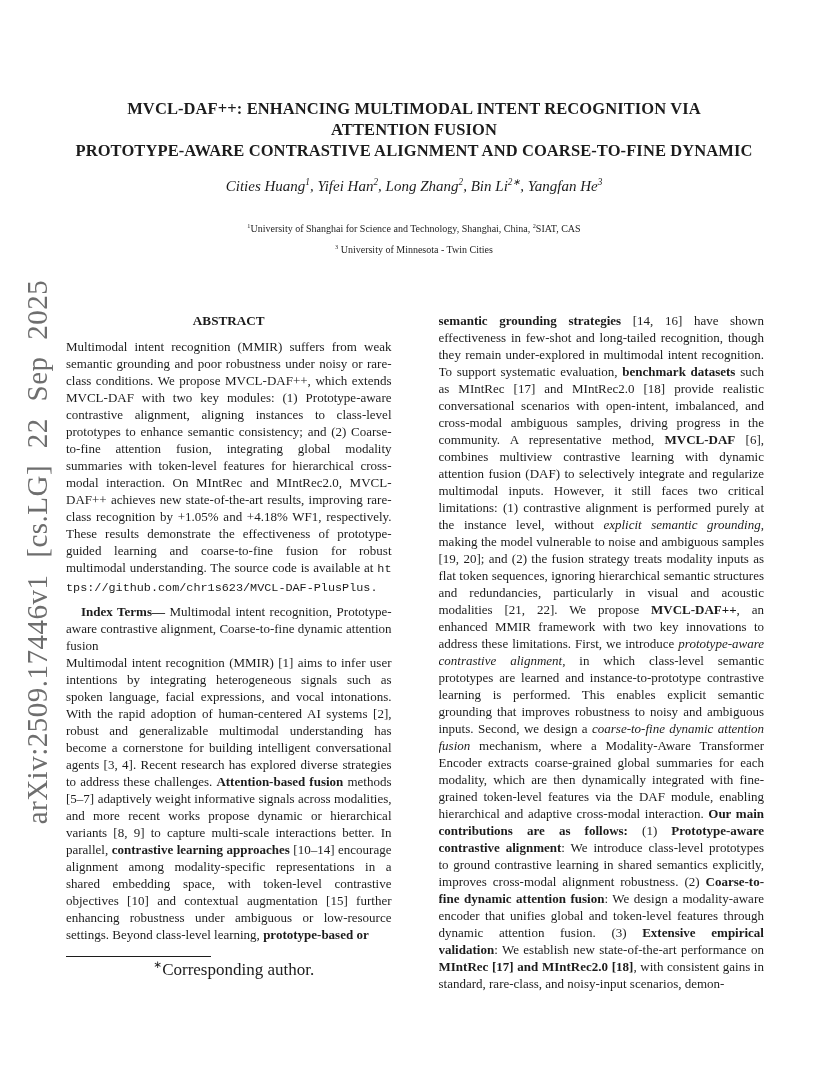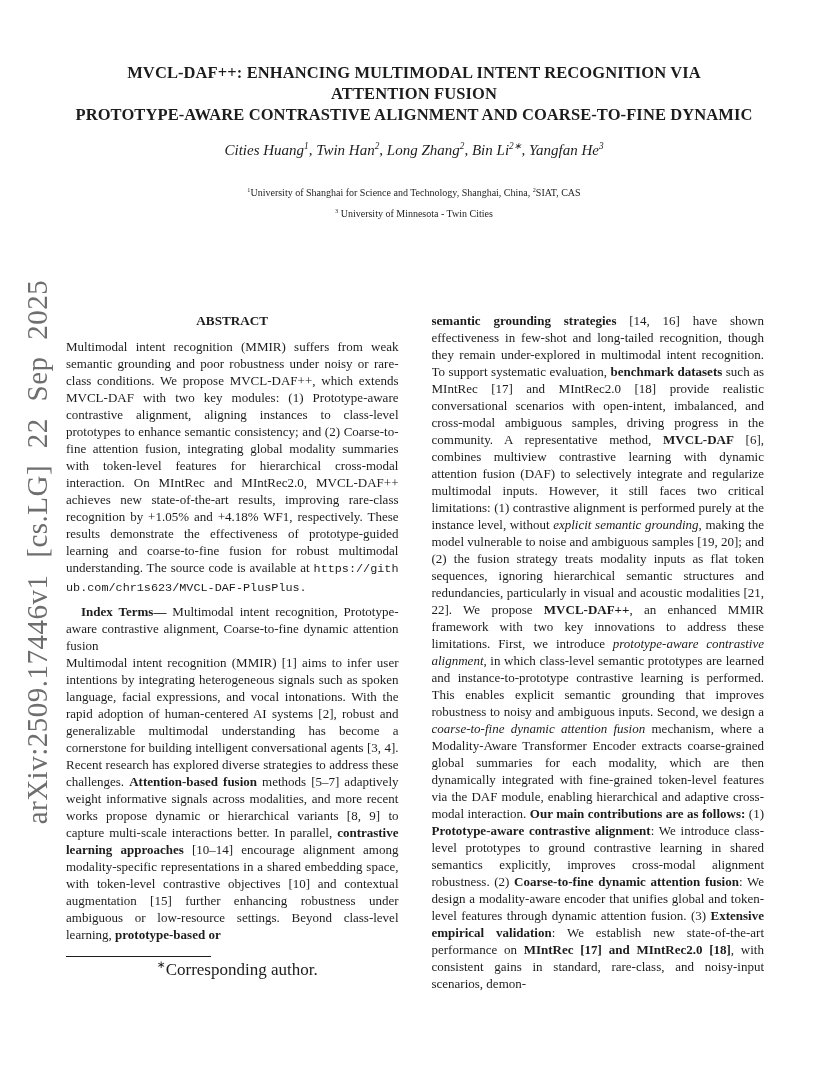--- a/index.html
+++ b/index.html
@@ -22,41 +22,41 @@
     left: 37px; top: 552px;
     transform: translate(-50%, -50%) rotate(-90deg);
     white-space: nowrap;
     font-size: 29px;
     color: #6e6e6e;
     letter-spacing: 0.5px;
     word-spacing: 9px;
   }
 
   
-  .header { padding-top: 62px; text-align: center; }
+  .header { padding-top: 98px; text-align: center; }
   .title-line {
     font-weight: bold;
     font-size: 16.5px;
     line-height: 21px;
     letter-spacing: 0.1px;
   }
   .authors {
     margin-top: 17px;
     font-style: italic;
     font-size: 15px;
   }
   .affils { margin-top: 23px; font-size: 10px; line-height: 21px; }
 
   
   .columns {
     position: absolute;
     left: 66px; top: 312px;
     width: 698px; height: 688px;
     display: flex;
-    gap: 33px;
+    gap: 47px;
   }
   .col {
     width: 334px; height: 100%;
     overflow: hidden;
     position: relative;
     text-align: justify;
     font-size: 13px;
     line-height: 17px;
   }
   .center-heading {
@@ -96,21 +96,21 @@
 <div class="page">
 
   <div class="watermark">arXiv:2509.17446v1 [cs.LG] 22 Sep 2025</div>
 
   <div class="header">
     <div class="title">
       <div class="title-line">MVCL-DAF++: ENHANCING MULTIMODAL INTENT RECOGNITION VIA</div>
       <div class="title-line">ATTENTION FUSION</div>
       <div class="title-line">PROTOTYPE-AWARE CONTRASTIVE ALIGNMENT AND COARSE-TO-FINE DYNAMIC</div>
     </div>
-    <div class="authors"><span>Cities Huang</span><sup>1</sup><span>, Twin Han</span><sup>2</sup><span>, Long Zhang</span><sup>2</sup><span>, Bin Li</span><sup>2∗</sup><span>, Yangfan He</span><sup>3</sup></div>
+    <div class="authors"><span>Cities Huang</span><sup>1</sup><span>, Yifei Han</span><sup>2</sup><span>, Long Zhang</span><sup>2</sup><span>, Bin Li</span><sup>2∗</sup><span>, Yangfan He</span><sup>3</sup></div>
     <div class="affils">
       <div><sup>1</sup><span>University of Shanghai for Science and Technology, Shanghai, China, </span><sup>2</sup><span>SIAT, CAS</span></div>
       <div><sup>3</sup><span> University of Minnesota - Twin Cities</span></div>
     </div>
   </div>
 
   <div class="columns">
 
     <div class="col">
       <div class="center-heading">ABSTRACT</div>

